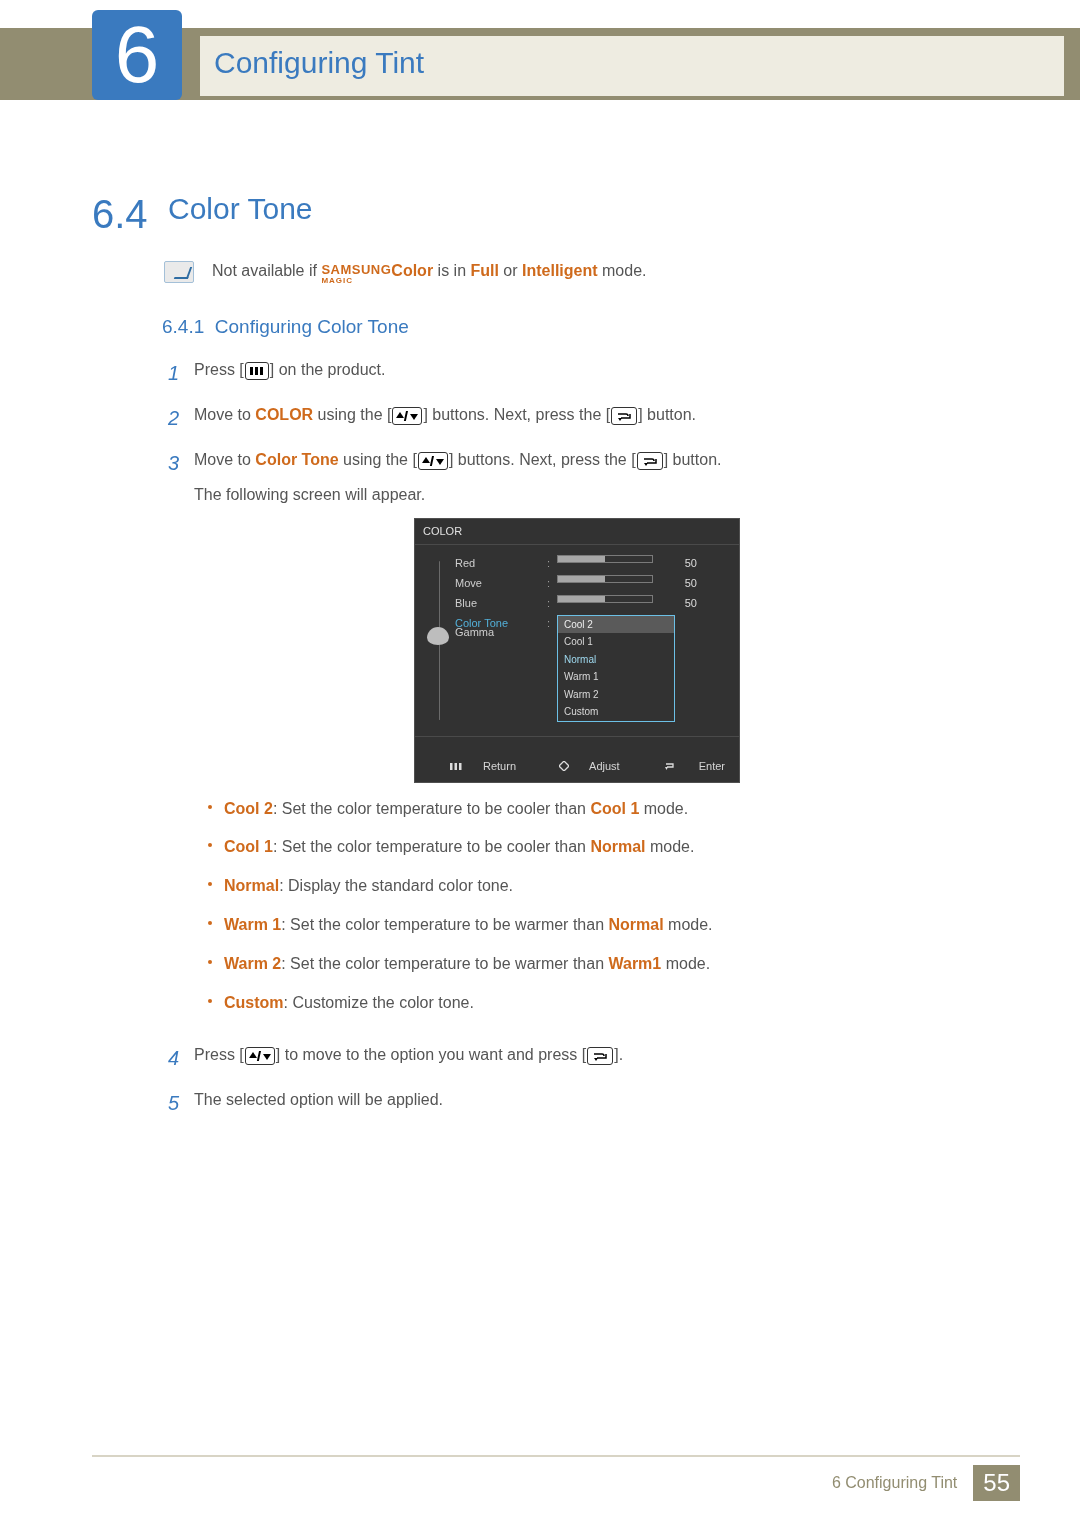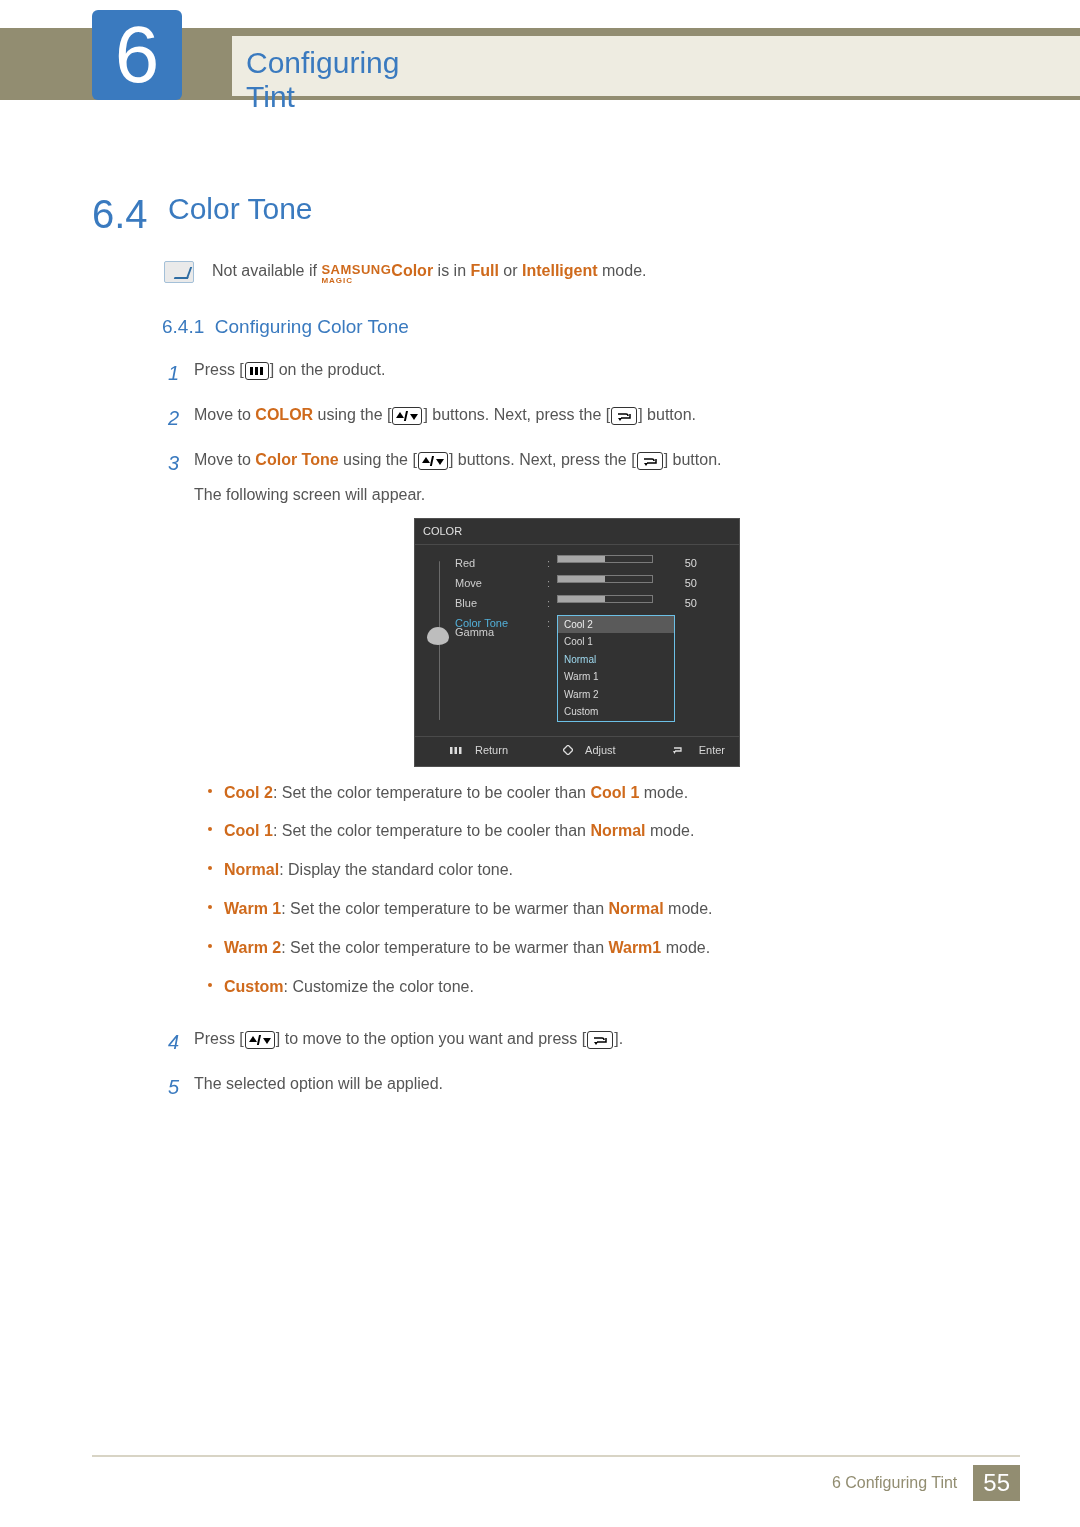--- a/index.html
+++ b/index.html
@@ -34,21 +34,20 @@
   }
   .header-chapter-title {
     position: absolute;
     top: 36px; left: 200px;
     height: 60px;
     background: #eeece1;
     padding: 10px 640px 10px 14px;
     color: #3a7abf;
     font-size: 30px;
     font-weight: 400;
-    margin-left: 32px;
   }
 
   
   .sec-num {
     position: absolute;
     top: 192px; left: 92px;
     color: #3a7abf;
     font-size: 40px;
   }
   .sec-title {
@@ -200,21 +199,21 @@
   .osd-opt.hi { color: #9fd9ef; }
   .osd-footer {
     display: flex;
     justify-content: space-between;
     align-items: center;
     padding: 5px 14px 7px 34px;
     border-top: 1px solid #4a4a4a;
     color: #d6d6d6;
     font-size: 11px;
   }
-  .osd-fgroup { display: flex; align-items: center; gap: 12px; }
+  .osd-fgroup { display: flex; align-items: center; gap: 20px; margin-top: 16px; }
   .mini-icon { display:inline-flex; align-items:center; justify-content:center; }
 
   
   .opts-list {
     margin-top: 4px;
   }
   .opts-list .li {
     position: relative;
     padding-left: 30px;
     margin-bottom: 14px;

